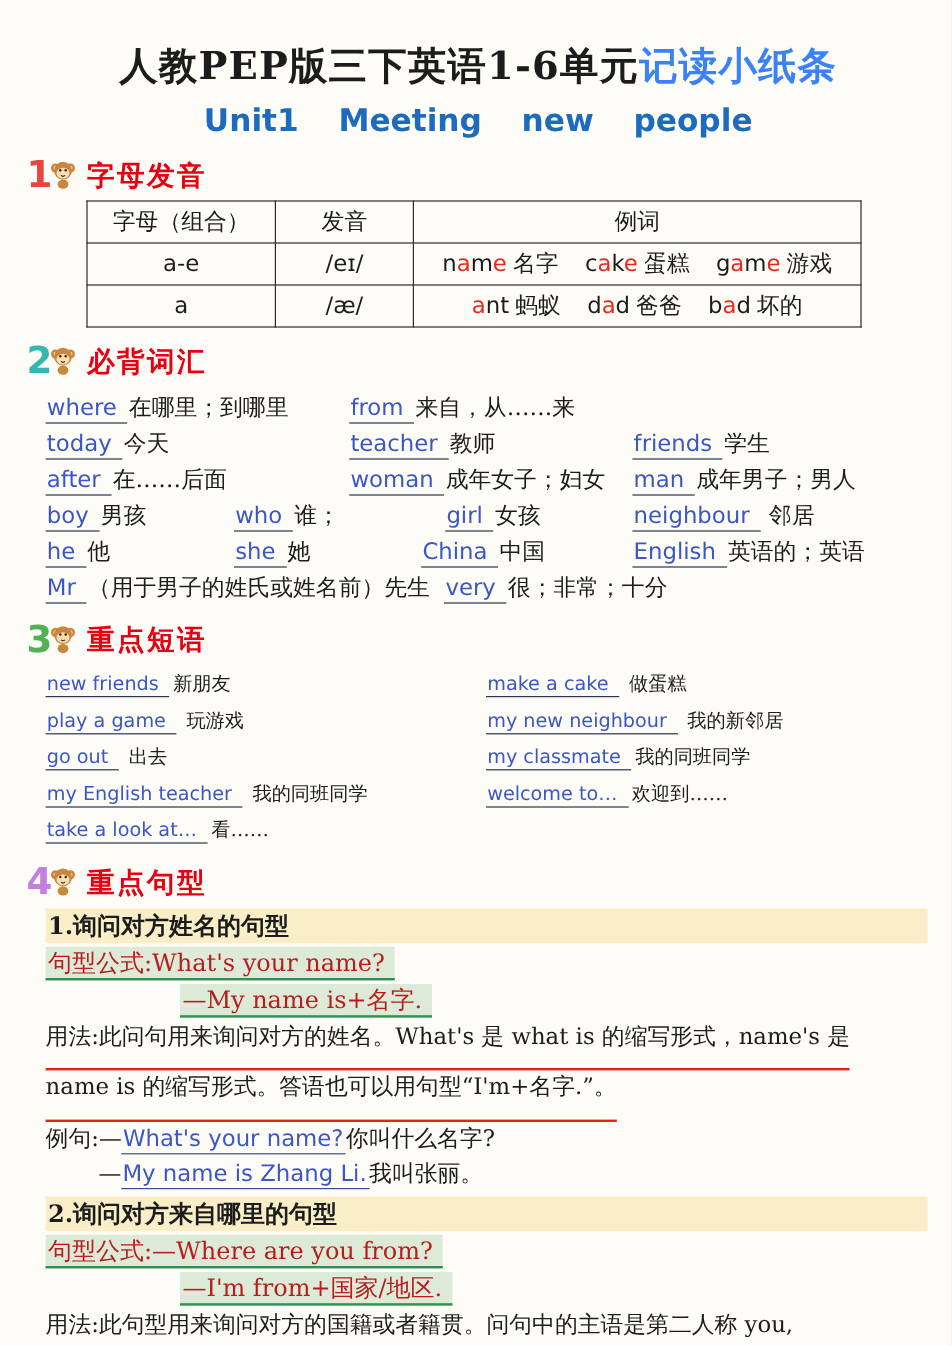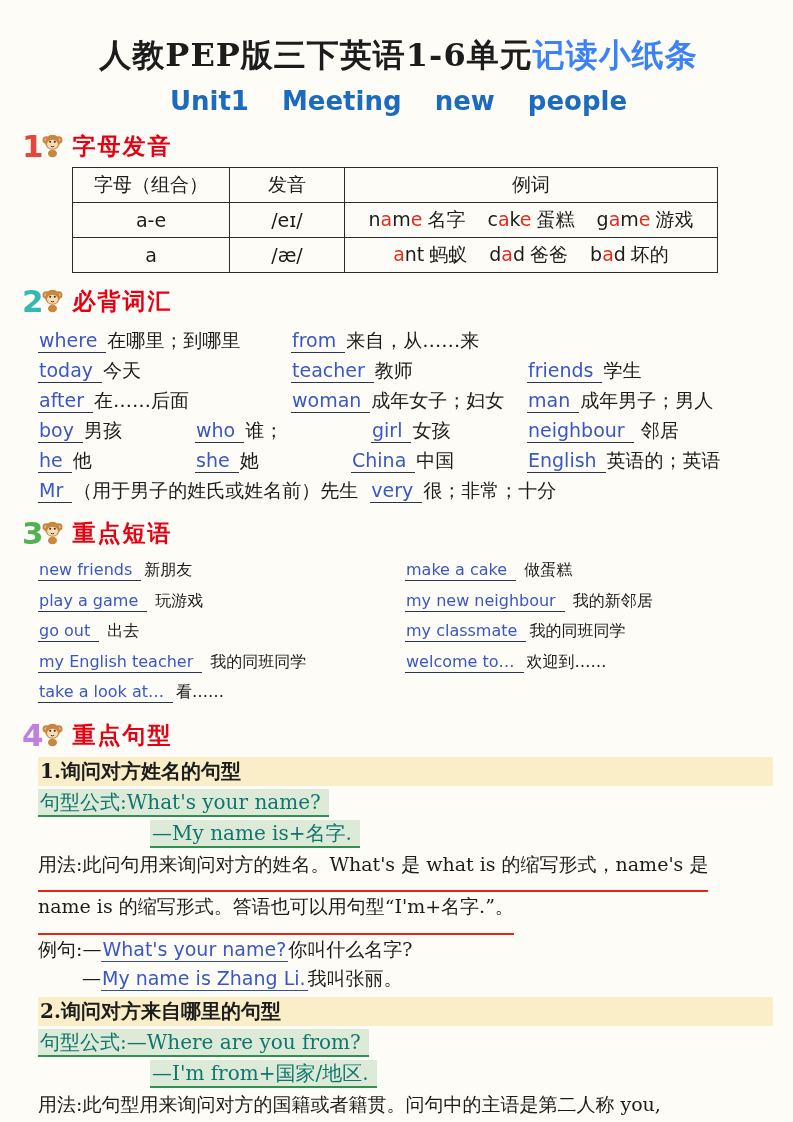--- a/index.html
+++ b/index.html
@@ -42,21 +42,21 @@
   .phrase-block{display:flex;margin-top:4px;font-size:16px;}
   .phrase-col-left{width:367px;flex:none;}
   .phrase-line{line-height:30.5px;white-space:nowrap;}
   .phrase-line .zh{margin-left:3px;}
   
   .patterns-block{margin-top:2px;}
   .pattern-heading{background:#faeec9;font-weight:bold;font-size:20px;line-height:29px;
     padding-left:2px;margin:3px -14px 2px 0;}
   .formula-line{line-height:29px;margin:1px 0;}
   .formula-line.indent{margin-left:112px;}
-  .formula-text{background:#dcead7;color:#0f766e;font-size:20px;
+  .formula-text{background:#dcead7;color:#b91c1c;font-size:20px;
     border-bottom:2px solid #2f9150;padding:1px 8px 1px 2px;}
   .usage-line{font-size:19px;line-height:29.5px;}
   .usage-text{border-bottom:2.4px solid #e1251b;padding-bottom:11px;white-space:nowrap;display:inline-block;}
   .example-line{font-size:19px;line-height:29.5px;}
   .example-line.indent{margin-left:44px;}
   .en-blue{color:#3a57c4;font-family:"DejaVu Sans","Liberation Sans",sans-serif;
     border-bottom:1.7px solid #39508f;padding:0 2px 1px 1px;}
   
   .footer{position:absolute;left:0;right:0;bottom:14px;height:26px;text-align:center;}
   .watermark{color:#8d8d8d;font-size:16px;font-family:"DejaVu Sans","Liberation Sans",sans-serif;}

